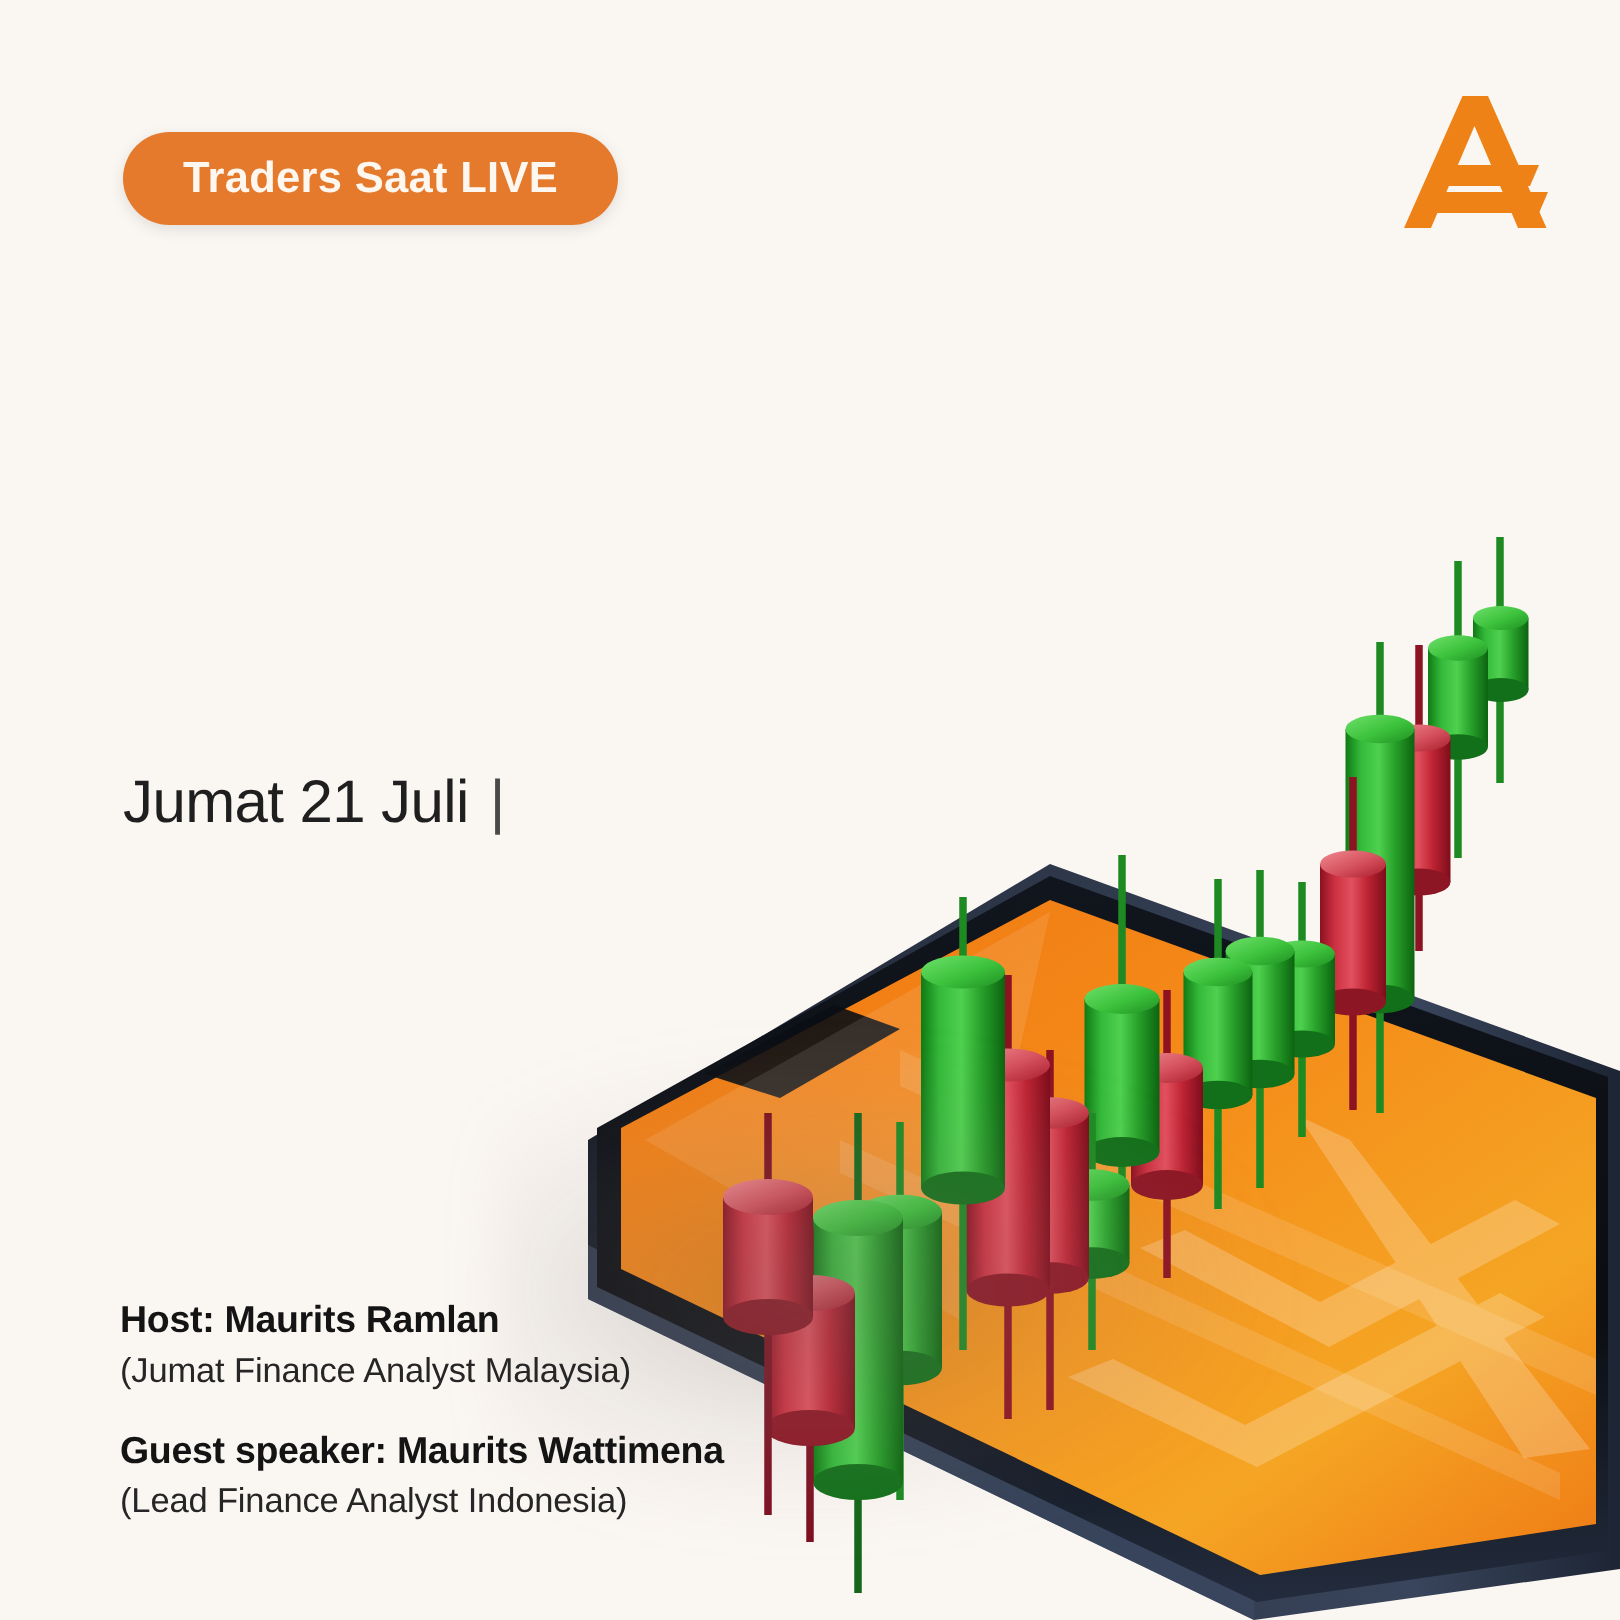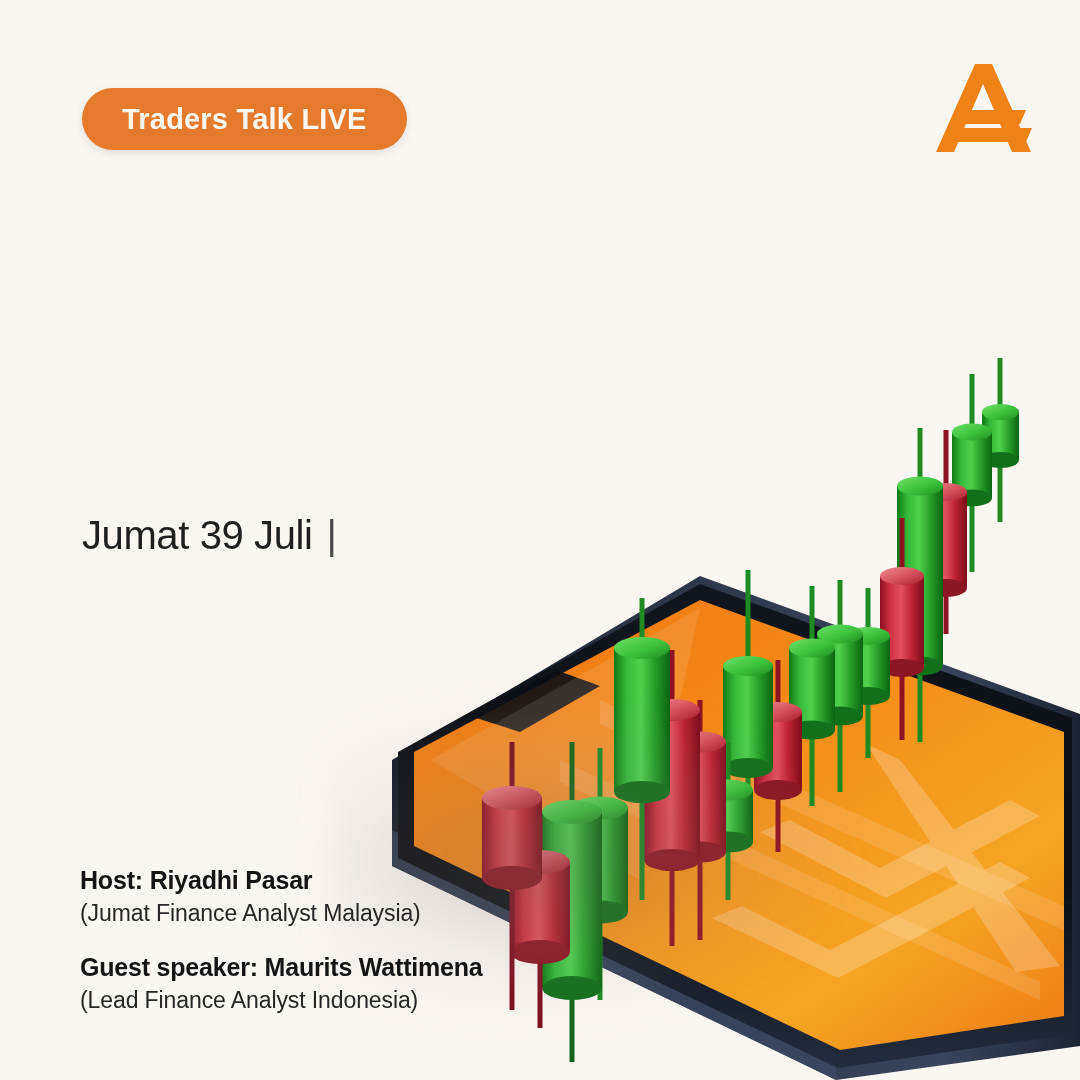--- a/index.html
+++ b/index.html
@@ -325,32 +325,32 @@
     <svg width="106" height="104" viewBox="0 0 106 104">
       <g fill="#ef8216">
         <path d="M43 4 L60 4 L99 92 L80 92 L51 24 L22 92 L4 92 Z"></path>
         <path d="M26 50 L94 50 L88 64 L20 64 Z"></path>
         <path d="M31 68 L100 68 L94 82 L25 82 Z"></path>
       </g>
     </svg>
   </div>
 
   <div class="badge">
-    <span class="badge-label">Traders Talk LIVE</span>
+    <span class="badge-label">Traders Saat LIVE</span>
   </div>
 
 
   <div class="datetime">
-    <span>Jumat 39 Juli</span>
+    <span>Jumat 21 Juli</span>
     <span class="divider">|</span>
   </div>
 
   <div class="credits">
     <div class="credit-block">
-      <div class="credit-name">Host: Riyadhi Pasar</div>
+      <div class="credit-name">Host: Maurits Ramlan</div>
       <div class="credit-role">(Jumat Finance Analyst Malaysia)</div>
     </div>
     <div class="credit-block">
       <div class="credit-name">Guest speaker: Maurits Wattimena</div>
       <div class="credit-role">(Lead Finance Analyst Indonesia)</div>
     </div>
   </div>
 
 </div>
 

